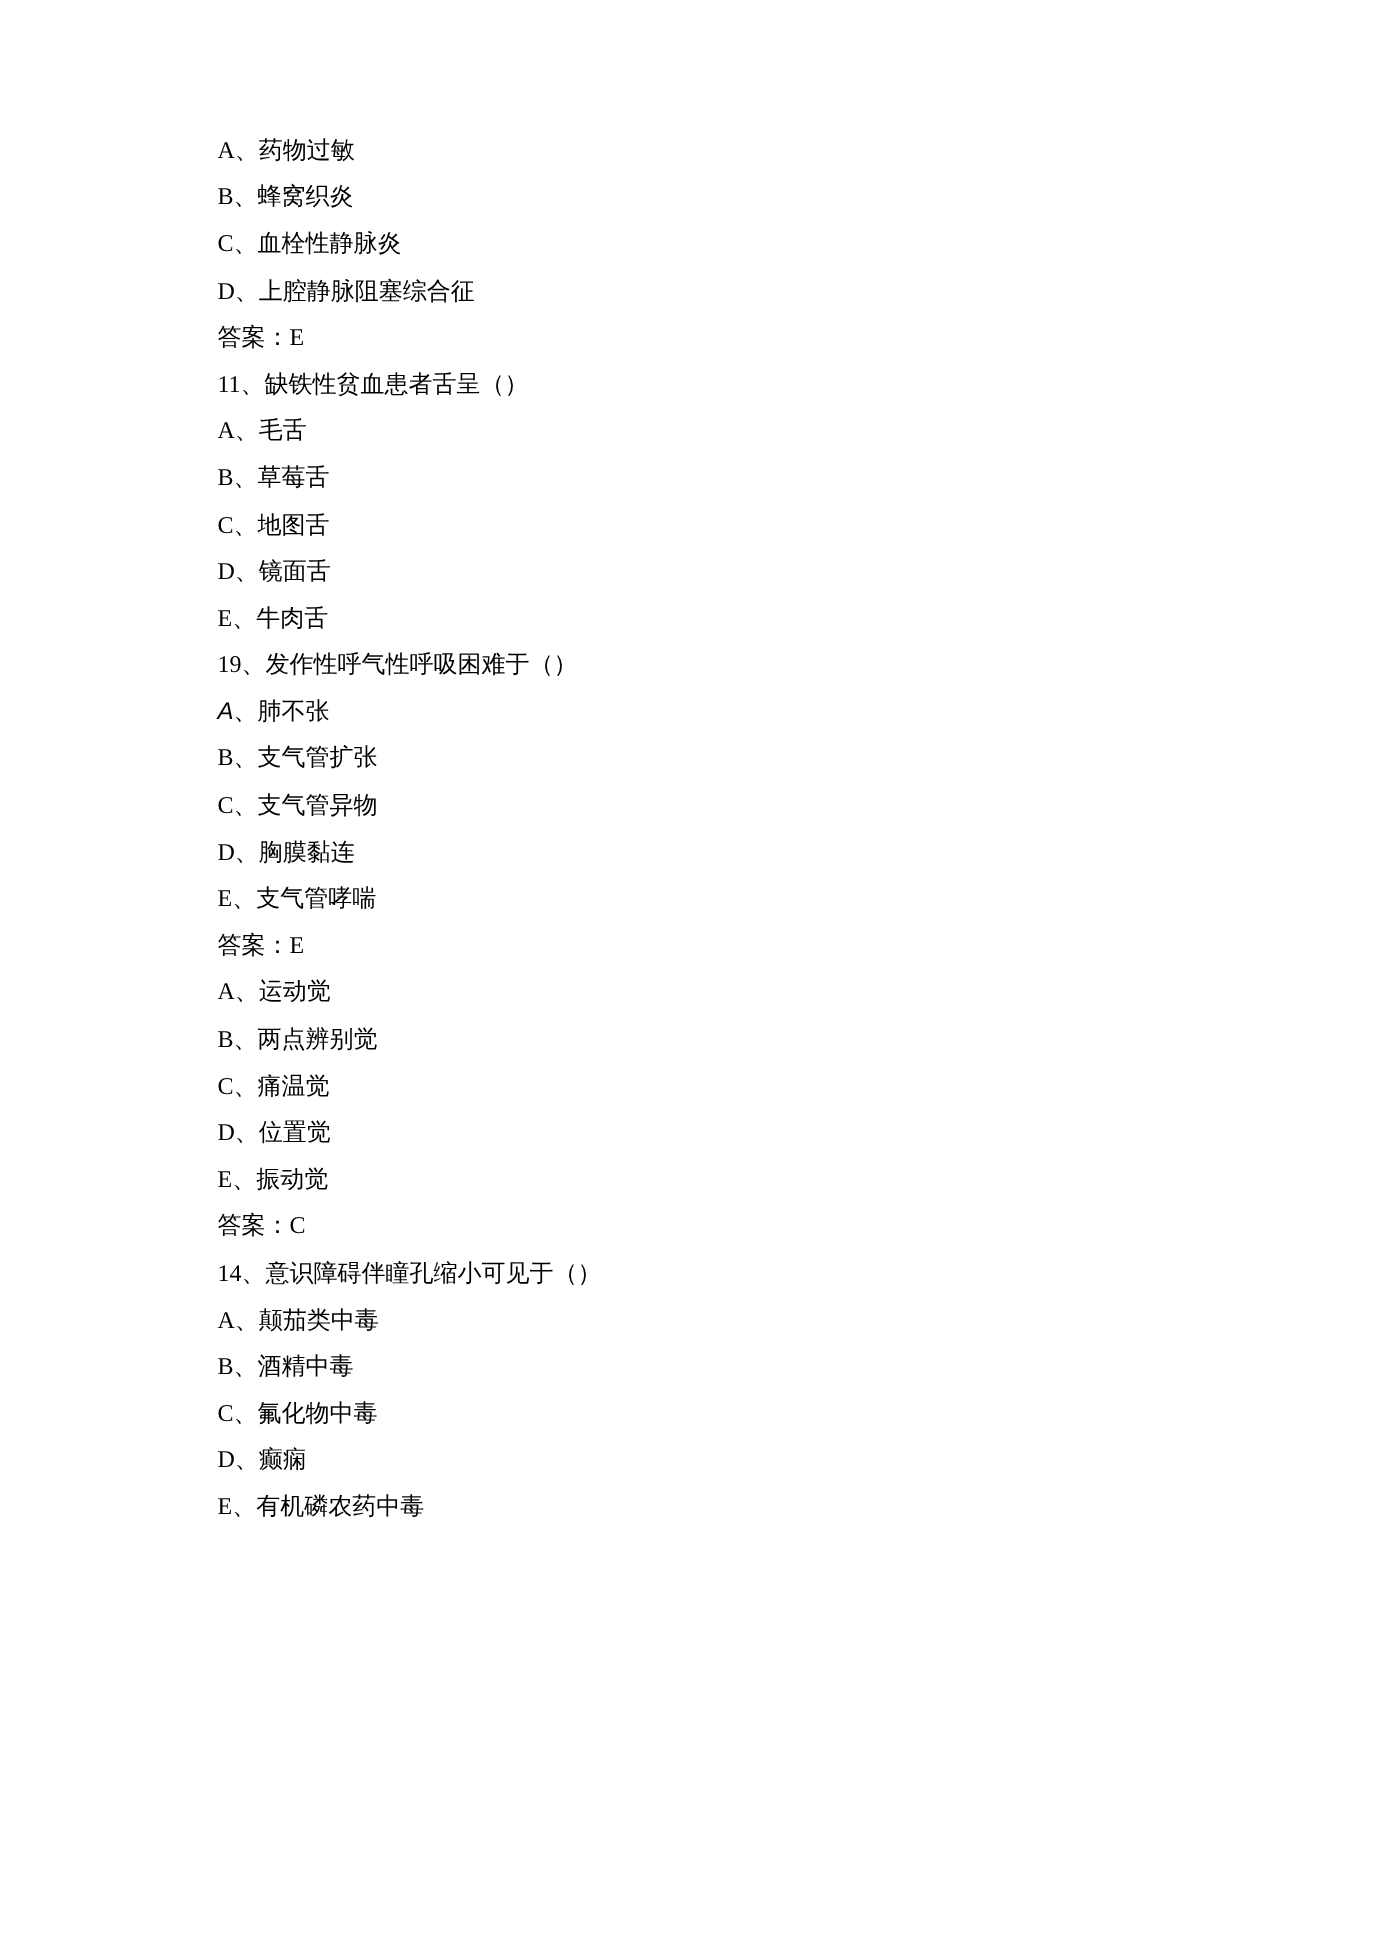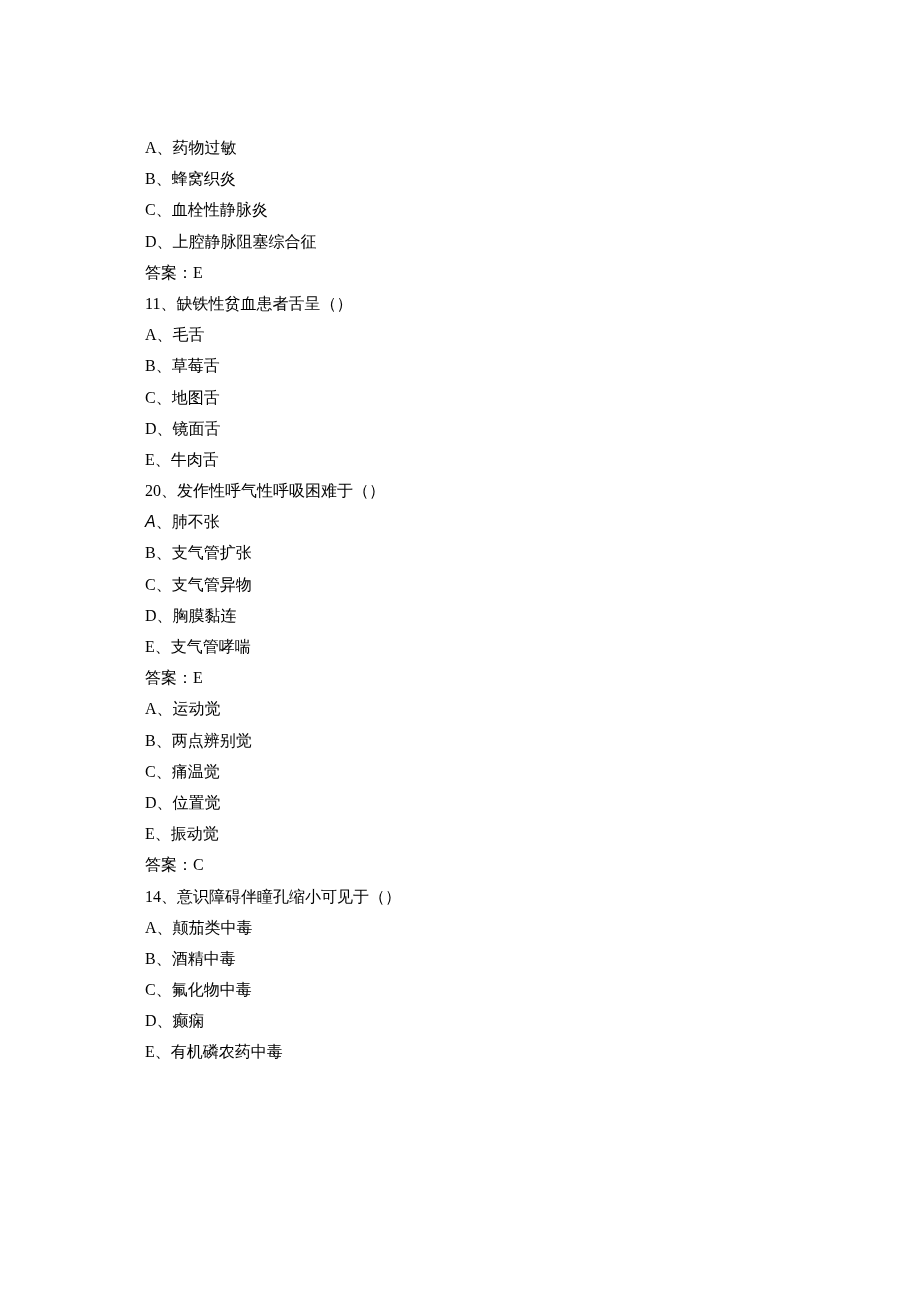--- a/index.html
+++ b/index.html
@@ -9,21 +9,20 @@
     font-family: "SimSun", "宋体", serif;
     font-size: 16px;
     color: #000000;
     line-height: 1.95;
     width: 920px;
     min-height: 1301px;
   }
   .page {
     padding: 85px 40px 40px 145px;
     box-sizing: border-box;
-    margin-top: 47px;
   }
   .line {
     white-space: nowrap;
   }
   .italic {
     font-style: italic;
     font-family: "Arial", sans-serif;
   }
 </style>
 </head>
@@ -37,21 +36,21 @@
   <div class="line">D、上腔静脉阻塞综合征</div>
   <div class="line">答案：E</div>
 
   <div class="line">11、缺铁性贫血患者舌呈（）</div>
   <div class="line">A、毛舌</div>
   <div class="line">B、草莓舌</div>
   <div class="line">C、地图舌</div>
   <div class="line">D、镜面舌</div>
   <div class="line">E、牛肉舌</div>
 
-  <div class="line">20、发作性呼气性呼吸困难于（）</div>
+  <div class="line">19、发作性呼气性呼吸困难于（）</div>
   <div class="line"><span class="italic">A</span><span>、肺不张</span></div>
   <div class="line">B、支气管扩张</div>
   <div class="line">C、支气管异物</div>
   <div class="line">D、胸膜黏连</div>
   <div class="line">E、支气管哮喘</div>
   <div class="line">答案：E</div>
 
   <div class="line">A、运动觉</div>
   <div class="line">B、两点辨别觉</div>
   <div class="line">C、痛温觉</div>

